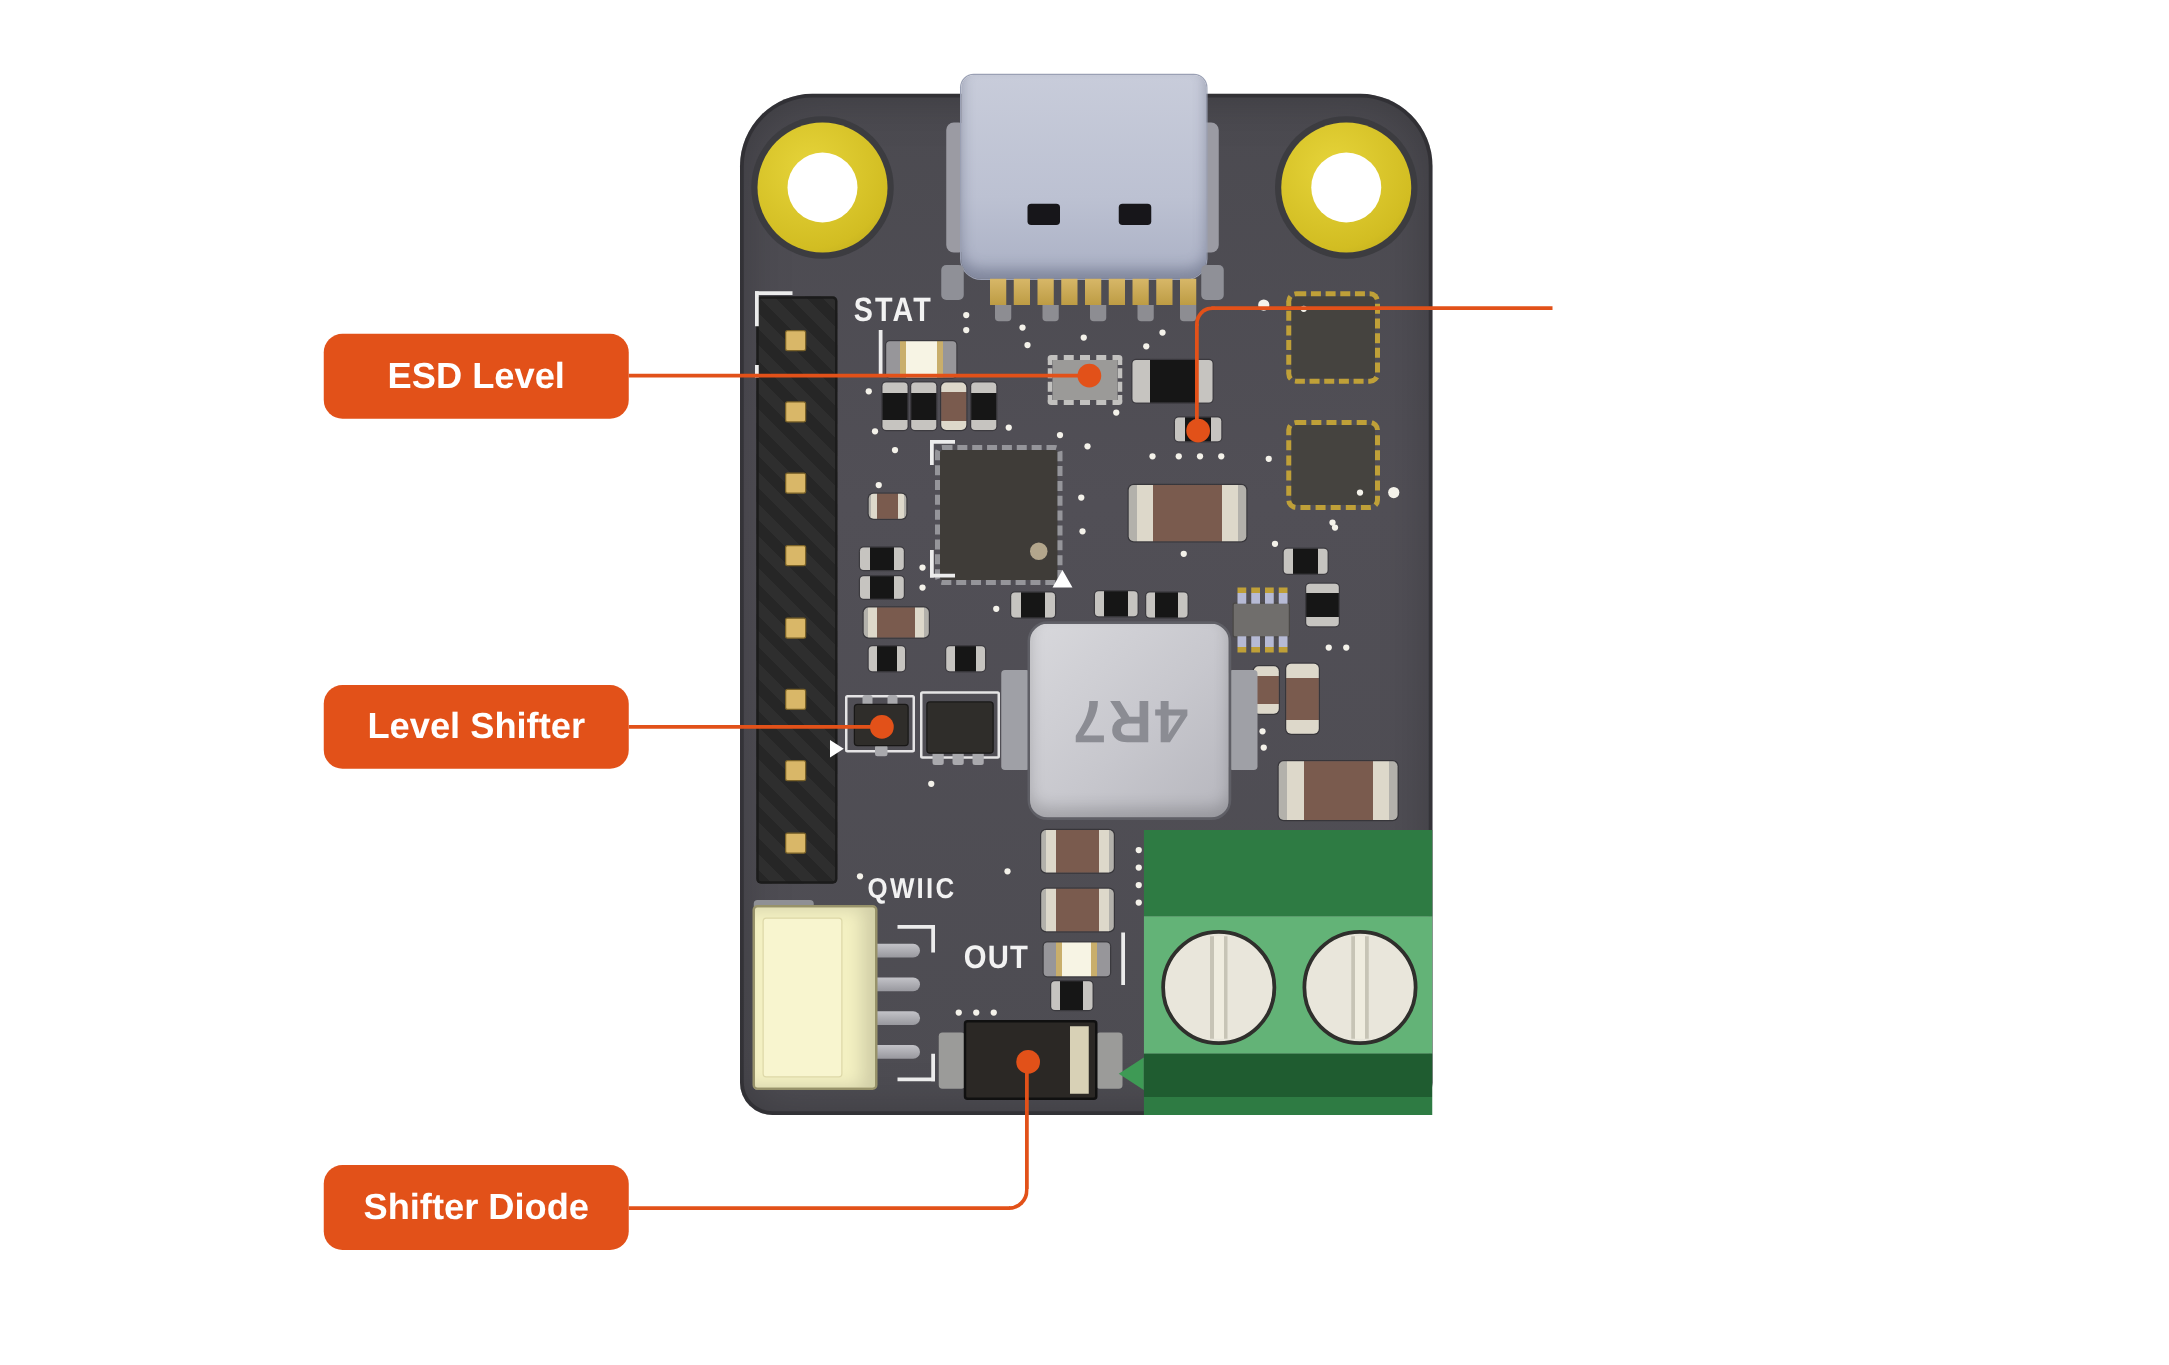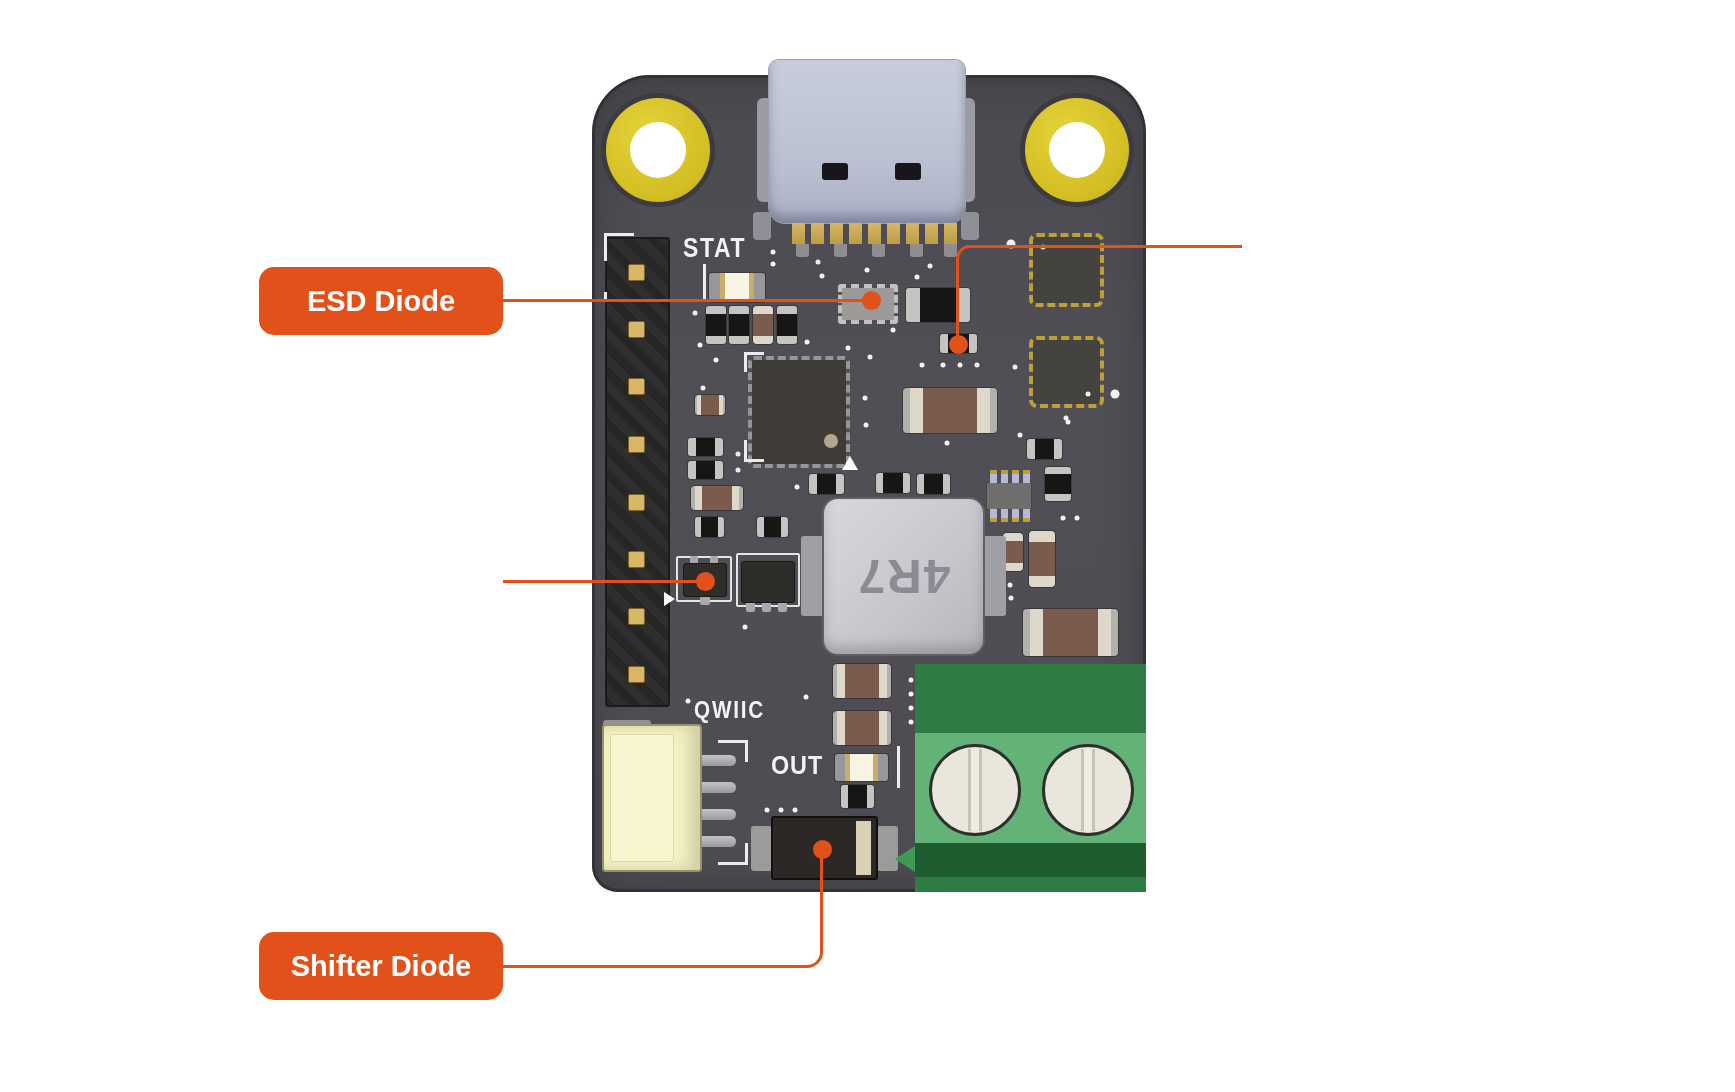--- a/index.html
+++ b/index.html
@@ -300,30 +300,33 @@
   <i class="via" style="left:911px;top:722px;"></i>
   <i class="via" style="left:767px;top:810px;"></i>
   <i class="via" style="left:781px;top:810px;"></i>
   <i class="via" style="left:795px;top:810px;"></i>
   <i class="via big" style="left:1011px;top:244px;"></i>
   <i class="via big" style="left:1115px;top:394px;"></i>
   <i class="via" style="left:1043px;top:247px;z-index:6;"></i>
   <i class="via" style="left:1088px;top:394px;z-index:6;"></i>
 
   <div class="callout" style="left:259px;top:267px;">
-    <span>ESD Diode</span>
+    <span>ESD Level</span>
   </div>
   <div class="lead" style="left:503px;top:299px;width:369px;height:3px;"></div>
   <div class="dot" style="left:862px;top:291px;"></div>
 
   <div class="lead" style="left:969px;top:245px;width:273px;height:3px;"></div>
   <div class="corner" style="left:956px;top:245px;width:16px;height:16px;border-top:3px solid var(--accent,#e25119);border-left:3px solid var(--accent,#e25119);border-top-left-radius:14px;"></div>
   <div class="lead" style="left:956px;top:259px;width:3px;height:86px;"></div>
   <div class="dot" style="left:949px;top:335px;"></div>
 
+  <div class="callout" style="left:259px;top:548px;height:67px;">
+    <span>Level Shifter</span>
+  </div>
   <div class="lead" style="left:503px;top:580px;width:202px;height:3px;"></div>
   <div class="dot" style="left:696px;top:572px;"></div>
 
   <div class="callout" style="left:259px;top:932px;">
     <span>Shifter Diode</span>
   </div>
   <div class="lead" style="left:503px;top:965px;width:305px;height:3px;"></div>
   <div class="corner" style="left:807px;top:950px;width:16px;height:18px;border-bottom:3px solid var(--accent,#e25119);border-right:3px solid var(--accent,#e25119);border-bottom-right-radius:16px;"></div>
   <div class="lead" style="left:820px;top:849px;width:3px;height:102px;"></div>
   <div class="dot" style="left:813px;top:840px;"></div>

